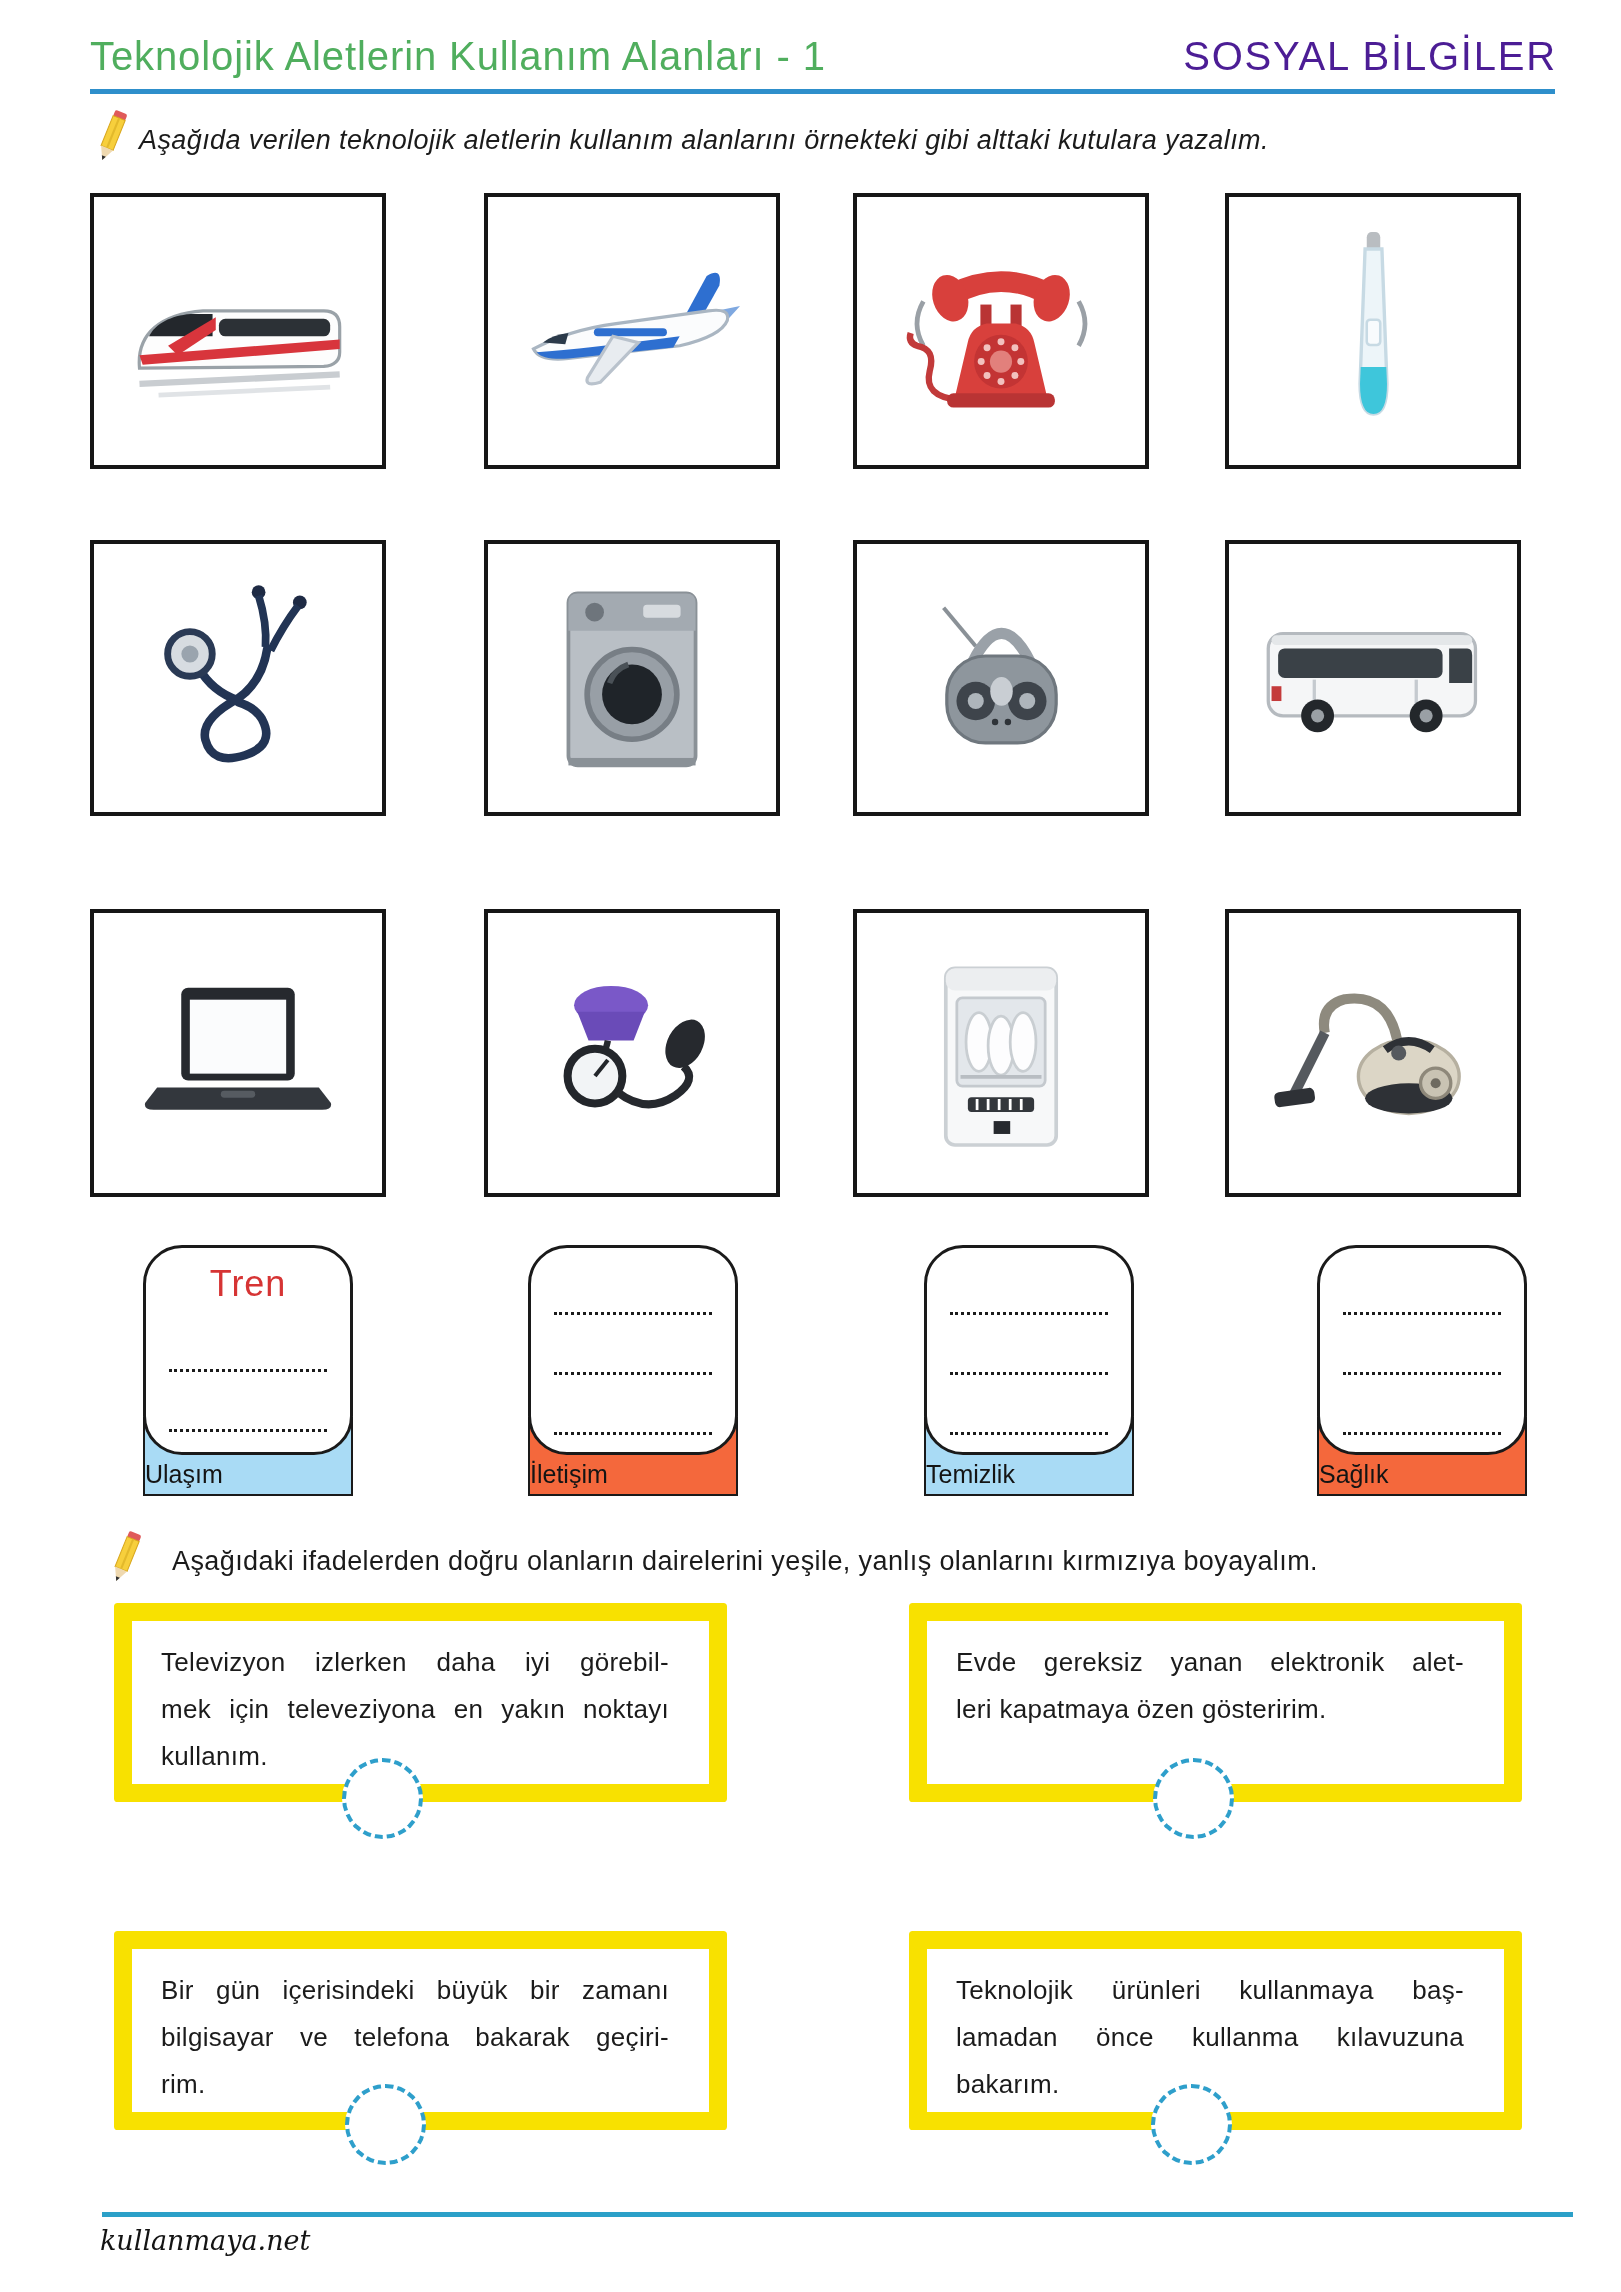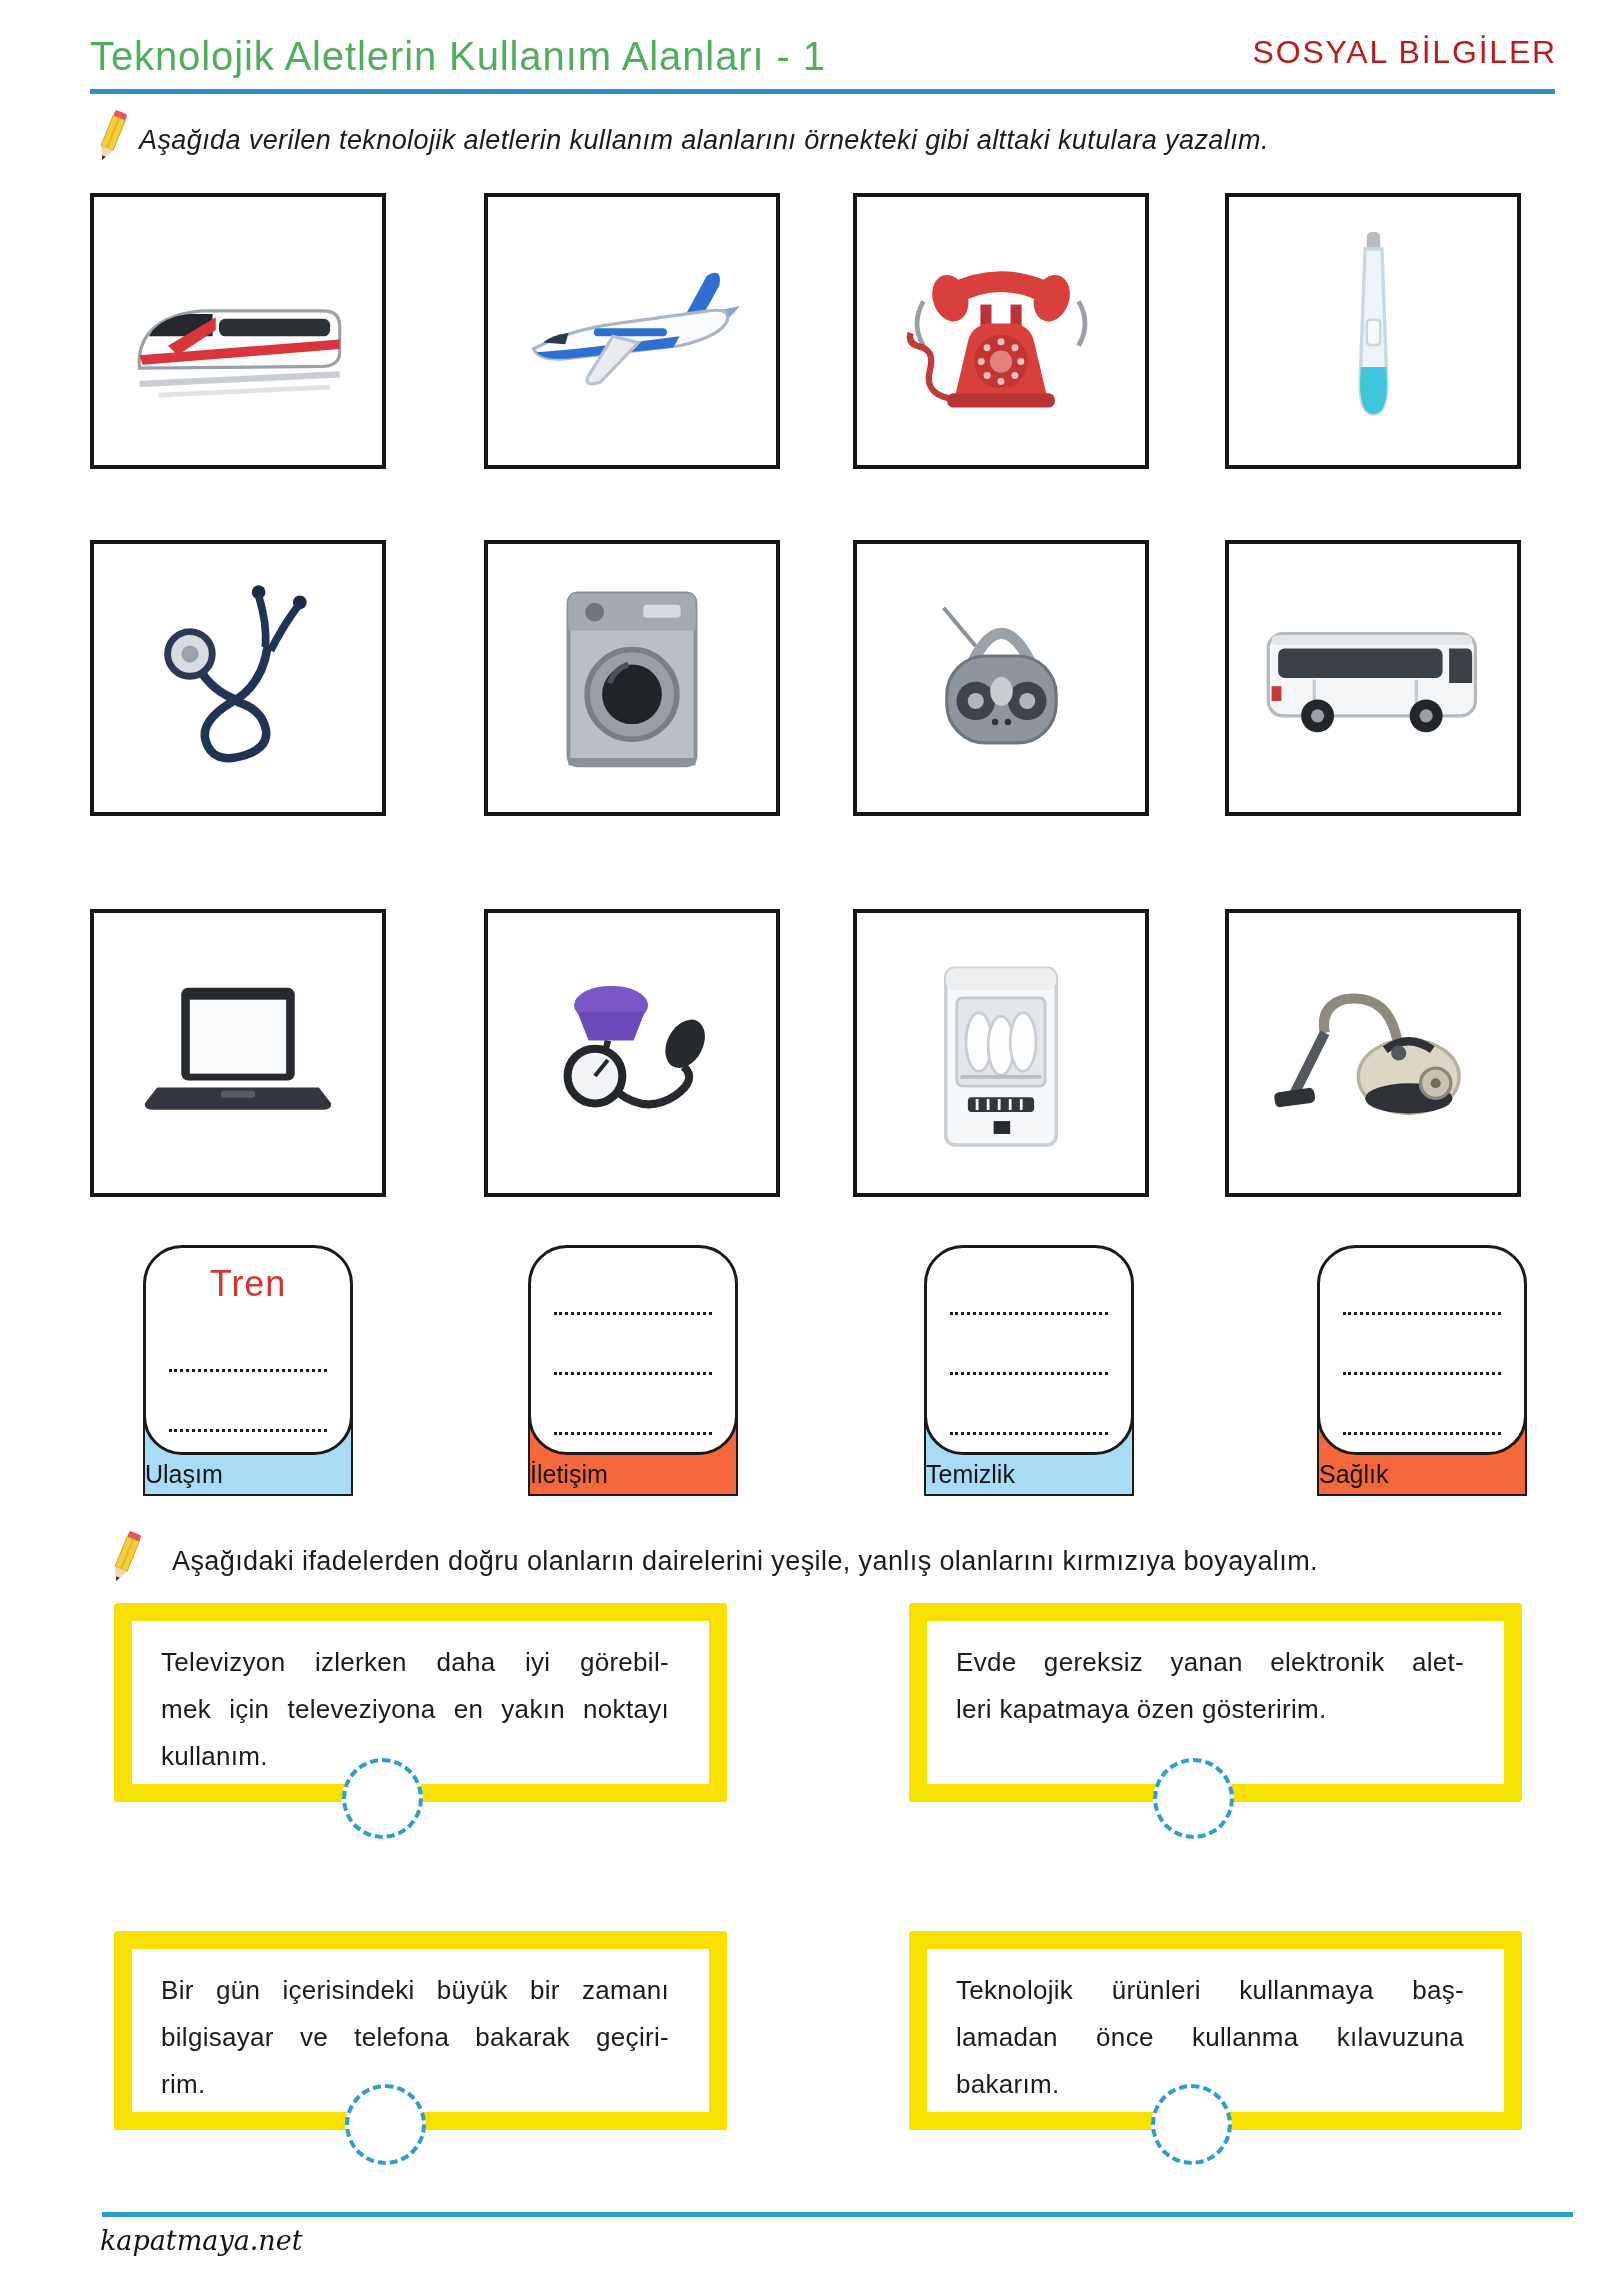--- a/index.html
+++ b/index.html
@@ -2,21 +2,21 @@
 <html style="font-size:14.3px"><head>
 <meta charset="utf-8">
 <style>
   html,body{margin:0;padding:0;background:#fff;}
   .page{
     position:relative;width:1621px;height:2293px;background:#ffffff;
     font-family:"Liberation Sans","DejaVu Sans",sans-serif;color:#1b1b1b;overflow:hidden;
   }
   
   .hdr-title{position:absolute;left:90px;top:34px;font-size:40px;letter-spacing:0.9px;color:#50AE5E;}
-  .hdr-subject{position:absolute;right:64px;top:34px;font-size:32px;letter-spacing:1.8px;color:#b91c1c;}
+  .hdr-subject{position:absolute;right:64px;top:34px;font-size:40px;letter-spacing:1.8px;color:#4c1d95;}
   .hdr-rule{position:absolute;left:90px;top:89px;width:1465px;height:4.5px;background:#2E8FCB;}
   
   .instr{position:absolute;font-size:27px;letter-spacing:0.4px;}
   .instr-1{left:139px;top:125px;width:1343px;font-style:italic;}
   .instr-2{left:172px;top:1546px;width:1361px;}
   .pencil{position:absolute;width:43px;height:56px;}
   .pencil-1{left:90px;top:109px;}
   .pencil-2{left:104px;top:1530px;}
   
   .cell{position:absolute;width:296px;background:#fff;border:4.5px solid #161616;
@@ -309,16 +309,16 @@
   <div class="stmt" style="left:909px;top:1931px;">
     <div>
         <div class="stmt-line">Teknolojik ürünleri kullanmaya baş-</div>
         <div class="stmt-line">lamadan önce kullanma kılavuzuna</div>
         <div class="stmt-line">bakarım.</div>
       </div>
   </div>
   <div class="answer-circle" style="left:1151px;top:2084px;"></div>
 
   <div class="ftr-rule"></div>
-  <div class="ftr-site">kapatmaya.net</div>
+  <div class="ftr-site">kullanmaya.net</div>
 
 </div>
 
 
 </body></html>

